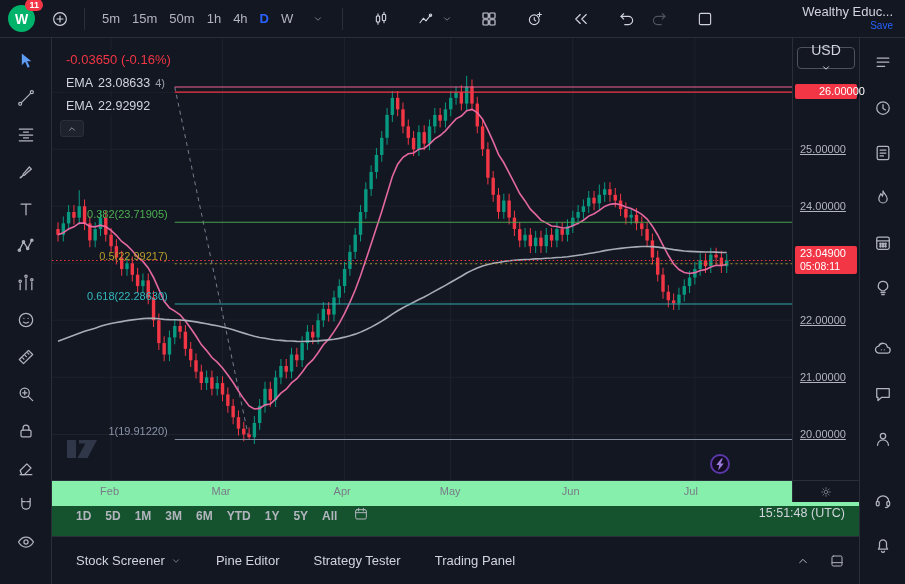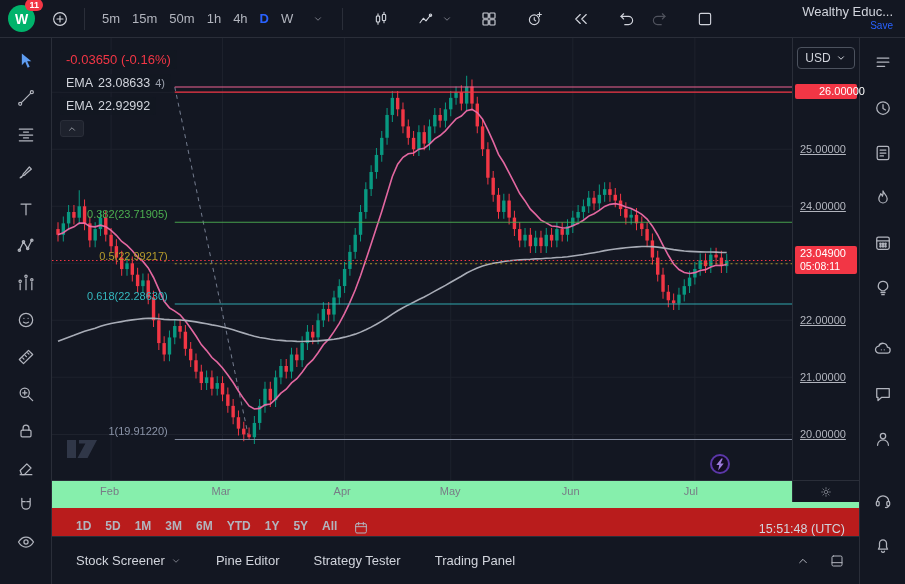--- a/index.html
+++ b/index.html
@@ -56,21 +56,21 @@
   .plot svg.chart { width:100%; height:100%; display:block; }
 
   .price-axis { grid-row:1; grid-column:2; position:relative; border-left:1px solid #2a2e39;
                 font-size:11px; color:#b2b5be; background:#131722; }
   .axis-label { position:absolute; left:7px; line-height:14px;text-decoration:underline; }
   .axis-badge { position:absolute; left:2px; right:2px; background:#f23645; color:#fff;
                 border-radius:2px; text-align:left; padding:1px 5px; line-height:13px; font-size:11px; }
   .axis-badge .sub { font-size:10.5px; }
   .usd-btn { position:absolute; top:9px; left:4px; right:4px; height:22px;
              border:1px solid #4c525e; border-radius:4px; display:flex; align-items:center;
-             justify-content:center; gap:4px; font-size:12px; color:#d1d4dc; background:#131722; z-index:3; }
+             justify-content:center; gap:4px; font-size:14px; color:#d1d4dc; background:#131722; z-index:3;flex-direction:column; }
 
   .time-axis { grid-row:2; grid-column:1; position:relative; border-top:1px solid #2a2e39;
                font-size:11px; color:#787b86; background:#86efac; }
   .month-label { position:absolute; top:4px; }
   .axis-corner { grid-row:2; grid-column:2; border-top:1px solid #2a2e39; border-left:1px solid #2a2e39;
                  display:flex; align-items:center; justify-content:center; color:#787b86; }
 
   .legend { position:absolute; left:8px; top:12px; z-index:2; }
   .legend-row { display:flex; align-items:center; gap:5px; margin-bottom:5px;
                 background:rgba(19,23,34,.65); border-radius:3px; padding:2px 6px; width:max-content; }
@@ -78,22 +78,22 @@
   .lg-label { color:#d1d4dc; font-size:12.5px; }
   .lg-val { color:#d1d4dc; font-size:12.5px; }
   .lg-suffix { color:#9aa0ac; font-size:11px; }
   .collapse-btn { width:24px; height:17px; background:#1e222d; border:1px solid #2a2e39; border-radius:3px;
                   display:flex; align-items:center; justify-content:center; color:#b2b5be; margin-top:2px; }
 
   .watermark { position:absolute; left:14px; bottom:16px; opacity:.9; }
   .bolt-badge { position:absolute; right:62px; bottom:6px; width:20px; height:20px; border-radius:50%;
                 background:#120b22; border:2px solid #5b37a8; display:flex; align-items:center; justify-content:center; }
 
-  .range-bar { height:34px; border-top:6px solid #86efac; display:flex; align-items:flex-end;
-               padding:0 14px 0 18px; gap:2px; font-size:12px; color:#b2b5be; background:#b91c1c; }
+  .range-bar { height:34px; border-top:4px solid #86efac; display:flex; align-items:flex-start;
+               padding:0 14px 0 18px; gap:2px; font-size:12px; color:#b2b5be; background:#14532d; }
   .range-btn { padding:3px 6px; border-radius:3px; font-weight:bold; font-size:12px; color:#b2b5be; }
   .goto-btn { margin-left:8px; color:#b2b5be; }
   .clock { margin-left:auto; color:#d1d4dc; font-size:12.5px; }
 
   .bottom-tabs { height:48px; border-top:1px solid #2a2e39; display:flex; align-items:center;
                  padding:0 14px 0 24px; gap:34px; font-size:13px; color:#d1d4dc; background:#131722; }
   .btab { display:flex; align-items:center; gap:5px; }
   .btab .ic { color:#787b86; }
   .tabs-right { margin-left:auto; display:flex; align-items:center; gap:18px; color:#b2b5be; }
 

